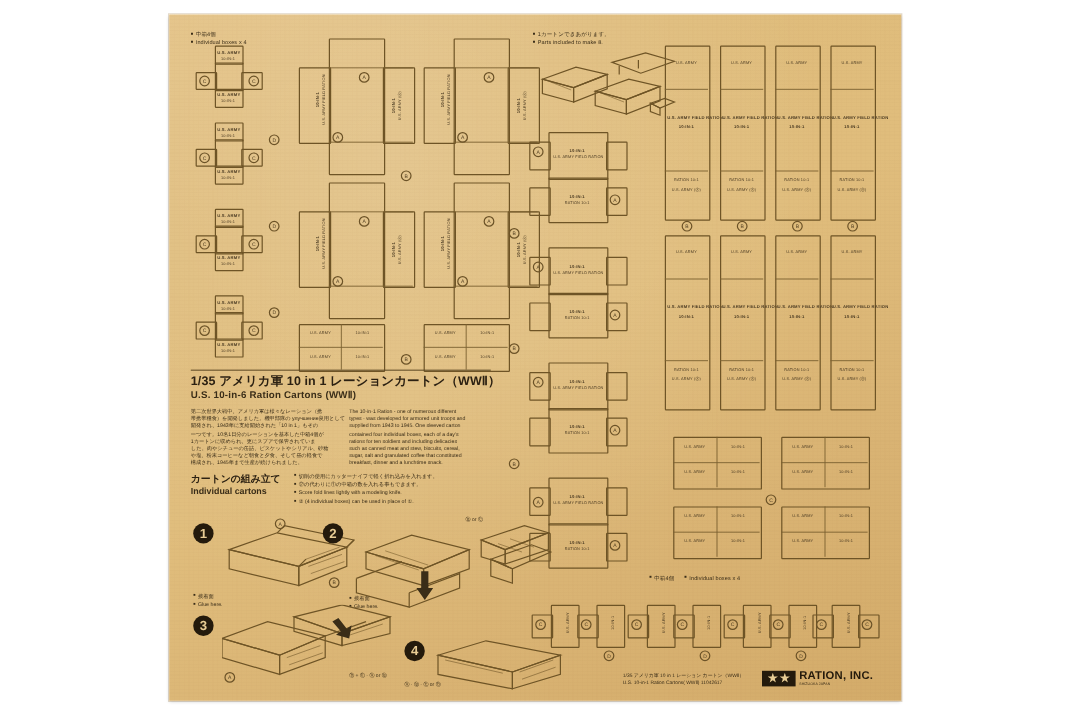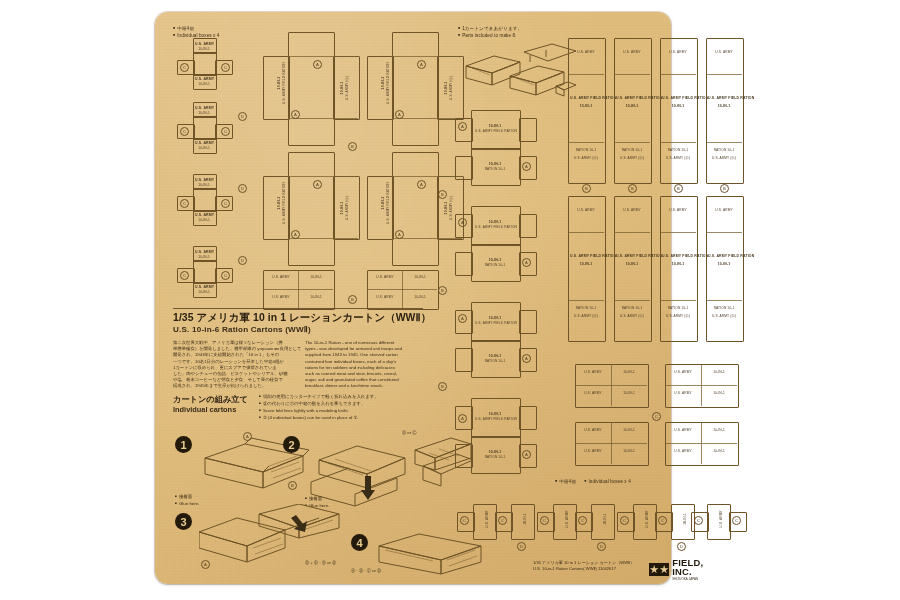--- a/index.html
+++ b/index.html
@@ -3,26 +3,25 @@
 <meta charset="utf-8">
 <style>
   html,body{margin:0;padding:0;background:#ffffff;}
   body{width:900px;height:600px;overflow:hidden;
        font-family:"Liberation Sans", sans-serif;}
 
   #stage{position:relative;width:900px;height:600px;background:#ffffff;}
 
   
   #sheet{
-    position:absolute;left:155px;top:12px;width:516px;height:572px;
+    position:absolute;left:141px;top:12px;width:610px;height:572px;
     background:
       radial-gradient(ellipse at 30% 20%, rgba(255,255,255,.16), rgba(255,255,255,0) 60%),
       linear-gradient(152deg,#e3c183 0%,#dfbc7b 22%,#e0bd7c 48%,#d9b373 75%,#d3ab69 100%);
     box-shadow:0 1px 3px rgba(0,0,0,.22), 0 0 0 1px rgba(150,115,60,.25);
-    border-radius:13px;
   }
   #grain{position:absolute;inset:0;opacity:.35;mix-blend-mode:multiply;
     background-image:
       repeating-linear-gradient(0deg, rgba(150,110,55,.05) 0 1px, rgba(255,255,255,0) 1px 3px),
       repeating-linear-gradient(90deg, rgba(150,110,55,.045) 0 1px, rgba(255,255,255,0) 1px 4px);
   }
 
   
   .cut{position:absolute;border:1px solid #6e5426;border-radius:1px;}
   .score{position:absolute;background:#7a6030;opacity:.75;}
@@ -616,19 +615,19 @@
       <div>1/35 アメリカ軍 10 in 1 レーション カートン（WWⅡ）</div>
       <div>U.S. 10-in-1 Ration Cartons( WWⅡ) 11042617</div>
     </div>
 
     <div id="tamiya" style="left:494px;top:546px;">
       <div class="tstar">
           <i></i>
           <i></i>
         </div>
       <div>
-        <div class="tname">FIELD, INC.</div>
+        <div class="tname">RATION, INC.</div>
         <div class="tsub">SHIZUOKA  JAPAN</div>
       </div>
     </div>
 
   </div>
 </div>
 
 </body></html>

